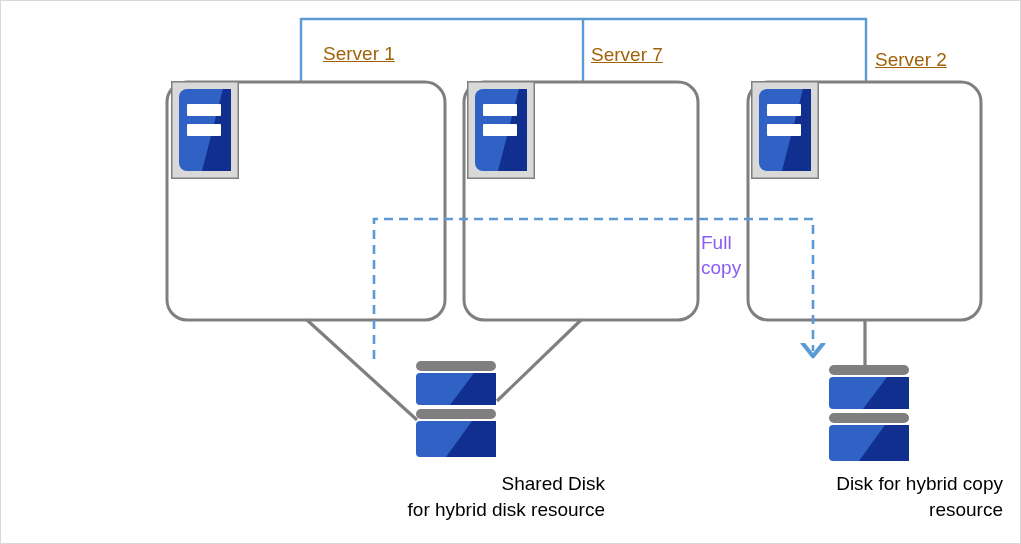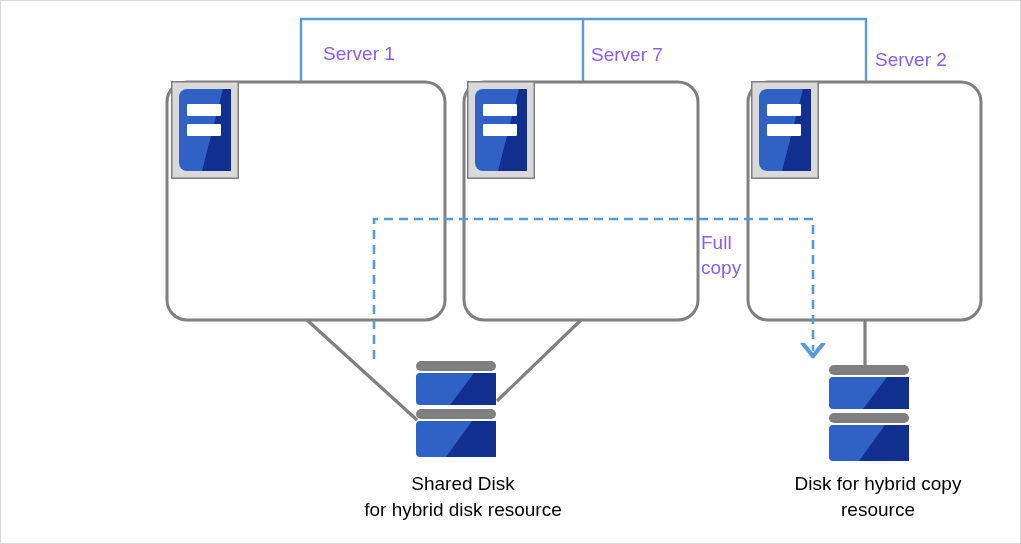--- a/index.html
+++ b/index.html
@@ -24,30 +24,31 @@
     position: absolute;
     left: 0;
     top: 0;
     width: 1021px;
     height: 544px;
   }
   .node-label {
     position: absolute;
     font-family: "Liberation Sans", sans-serif;
     font-size: 19px;
-    color: #8b5cf6;
+    color: #a16207;
     white-space: nowrap;
     line-height: 1.0;
+    text-decoration: underline;
   }
   .caption {
     position: absolute;
     font-family: "Liberation Sans", sans-serif;
     font-size: 19px;
     color: #000000;
-    text-align: center;
+    text-align: right;
     line-height: 1.35;
   }
   .copy-label {
     position: absolute;
     font-family: "Liberation Sans", sans-serif;
     font-size: 19px;
     color: #8b5cf6;
     line-height: 1.3;
     text-align: left;
     white-space: nowrap;

